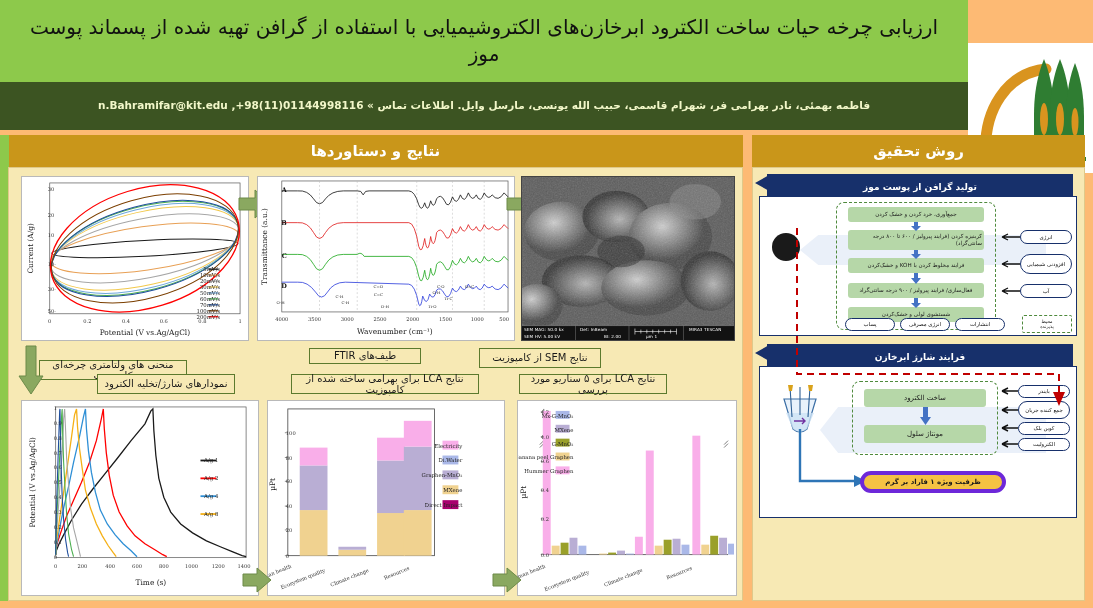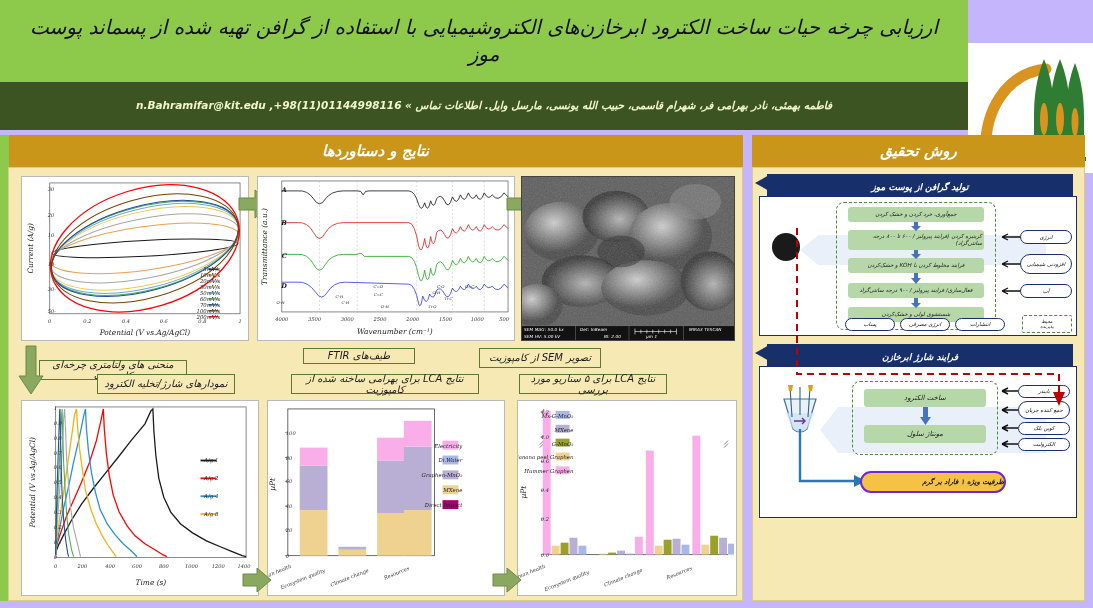--- a/index.html
+++ b/index.html
@@ -2,21 +2,21 @@
 <html lang="fa" dir="rtl"><head>
 <meta charset="utf-8">
 <title>Poster</title>
 <style>
   * { box-sizing: border-box; margin: 0; padding: 0; }
   html, body {
     width: 1093px; height: 608px;
     font-family: "DejaVu Sans", "Liberation Sans", sans-serif;
     background: #ffffff; overflow: hidden;
   }
-  #poster { position: relative; width: 1093px; height: 608px; background: #c4b5fd; font-style: italic; }
+  #poster { position: relative; width: 1093px; height: 608px; background: #fdba74; }
 
   
   .hdr-title {
     position: absolute; left: 0; top: 0; width: 968px; height: 82px;
     background: #8dc94b;
     display: flex; align-items: center; justify-content: center;
     padding: 0 14px;
   }
   .hdr-title span {
     font-size: 20px; color: #111; line-height: 1.35; text-align: center;
@@ -91,22 +91,22 @@
     font-size: 5.6px; color:#1c1c1c; direction: rtl; 
     line-height: 1.25; padding: 1px 2px;
   }
   .pill {
     position: absolute; border: 1px solid #17306b; border-radius: 14px; background: #fff;
     display:flex; align-items:center; justify-content:center;
     font-size: 5.4px; color:#111; direction: rtl; text-align:center; line-height:1.2;
   }
   .dashgreen { position: absolute; border: 1.2px dashed #4f8a3d; border-radius: 8px; }
   .yellowpill {
-    position:absolute; background:#f5c243; border:2px solid #6d28d9; border-radius: 22px;
-    display:flex; align-items:center; 
+    position:absolute; background:#f5c243; border:4px solid #6d28d9; border-radius: 22px;
+    display:flex; align-items:center; justify-content:center;
     font-size: 7px; color:#1a1a1a; direction: rtl; font-weight:600;
   }
   .sem-lbl { position:absolute; color:#fff; font-size:4.2px; font-family:"DejaVu Sans",sans-serif; white-space:nowrap; letter-spacing:.1px; }
 </style>
 </head>
 <body>
 
 <div id="poster">
 
   <div class="hdr-title">
@@ -320,23 +320,23 @@
       </svg>
       <span class="sem-lbl" style="left:2px;  top:150px;">SEM MAG: 50.0 kx</span>
       <span class="sem-lbl" style="left:2px;  top:157px;">SEM HV: 5.00 kV</span>
       <span class="sem-lbl" style="left:58px; top:150px;">Det: InBeam</span>
       <span class="sem-lbl" style="left:82px; top:157px;">BI: 2.00</span>
       <span class="sem-lbl" style="left:124px;top:157px;">1 µm</span>
       <span class="sem-lbl" style="left:167px;top:150px;">MIRA3 TESCAN</span>
     </div>
 
     <div class="cap" style="left:470px; top:180px; width:122px; height:20px;">
-      <span>تصویر SEM از کامپوزیت</span>
-    </div>
-    <div class="cap" style="left:294px; top:180px; width:112px; height:16px;align-items:center;">
+      <span>نتایج SEM از کامپوزیت</span>
+    </div>
+    <div class="cap" style="left:300px; top:180px; width:112px; height:16px;align-items:center;">
       <span>طیف‌های FTIR</span>
     </div>
     <div class="cap" style="left:30px; top:192px; width:148px; height:20px;">
       <span>منحنی های ولتامتری چرخه‌ای کامپوزیت</span>
     </div>
 
     <div class="cap" style="left:510px; top:206px; width:148px; height:20px;">
       <span>نتایج LCA برای ۵ سناریو مورد بررسی</span>
     </div>
     <div class="cap" style="left:282px; top:206px; width:188px; height:20px;">

